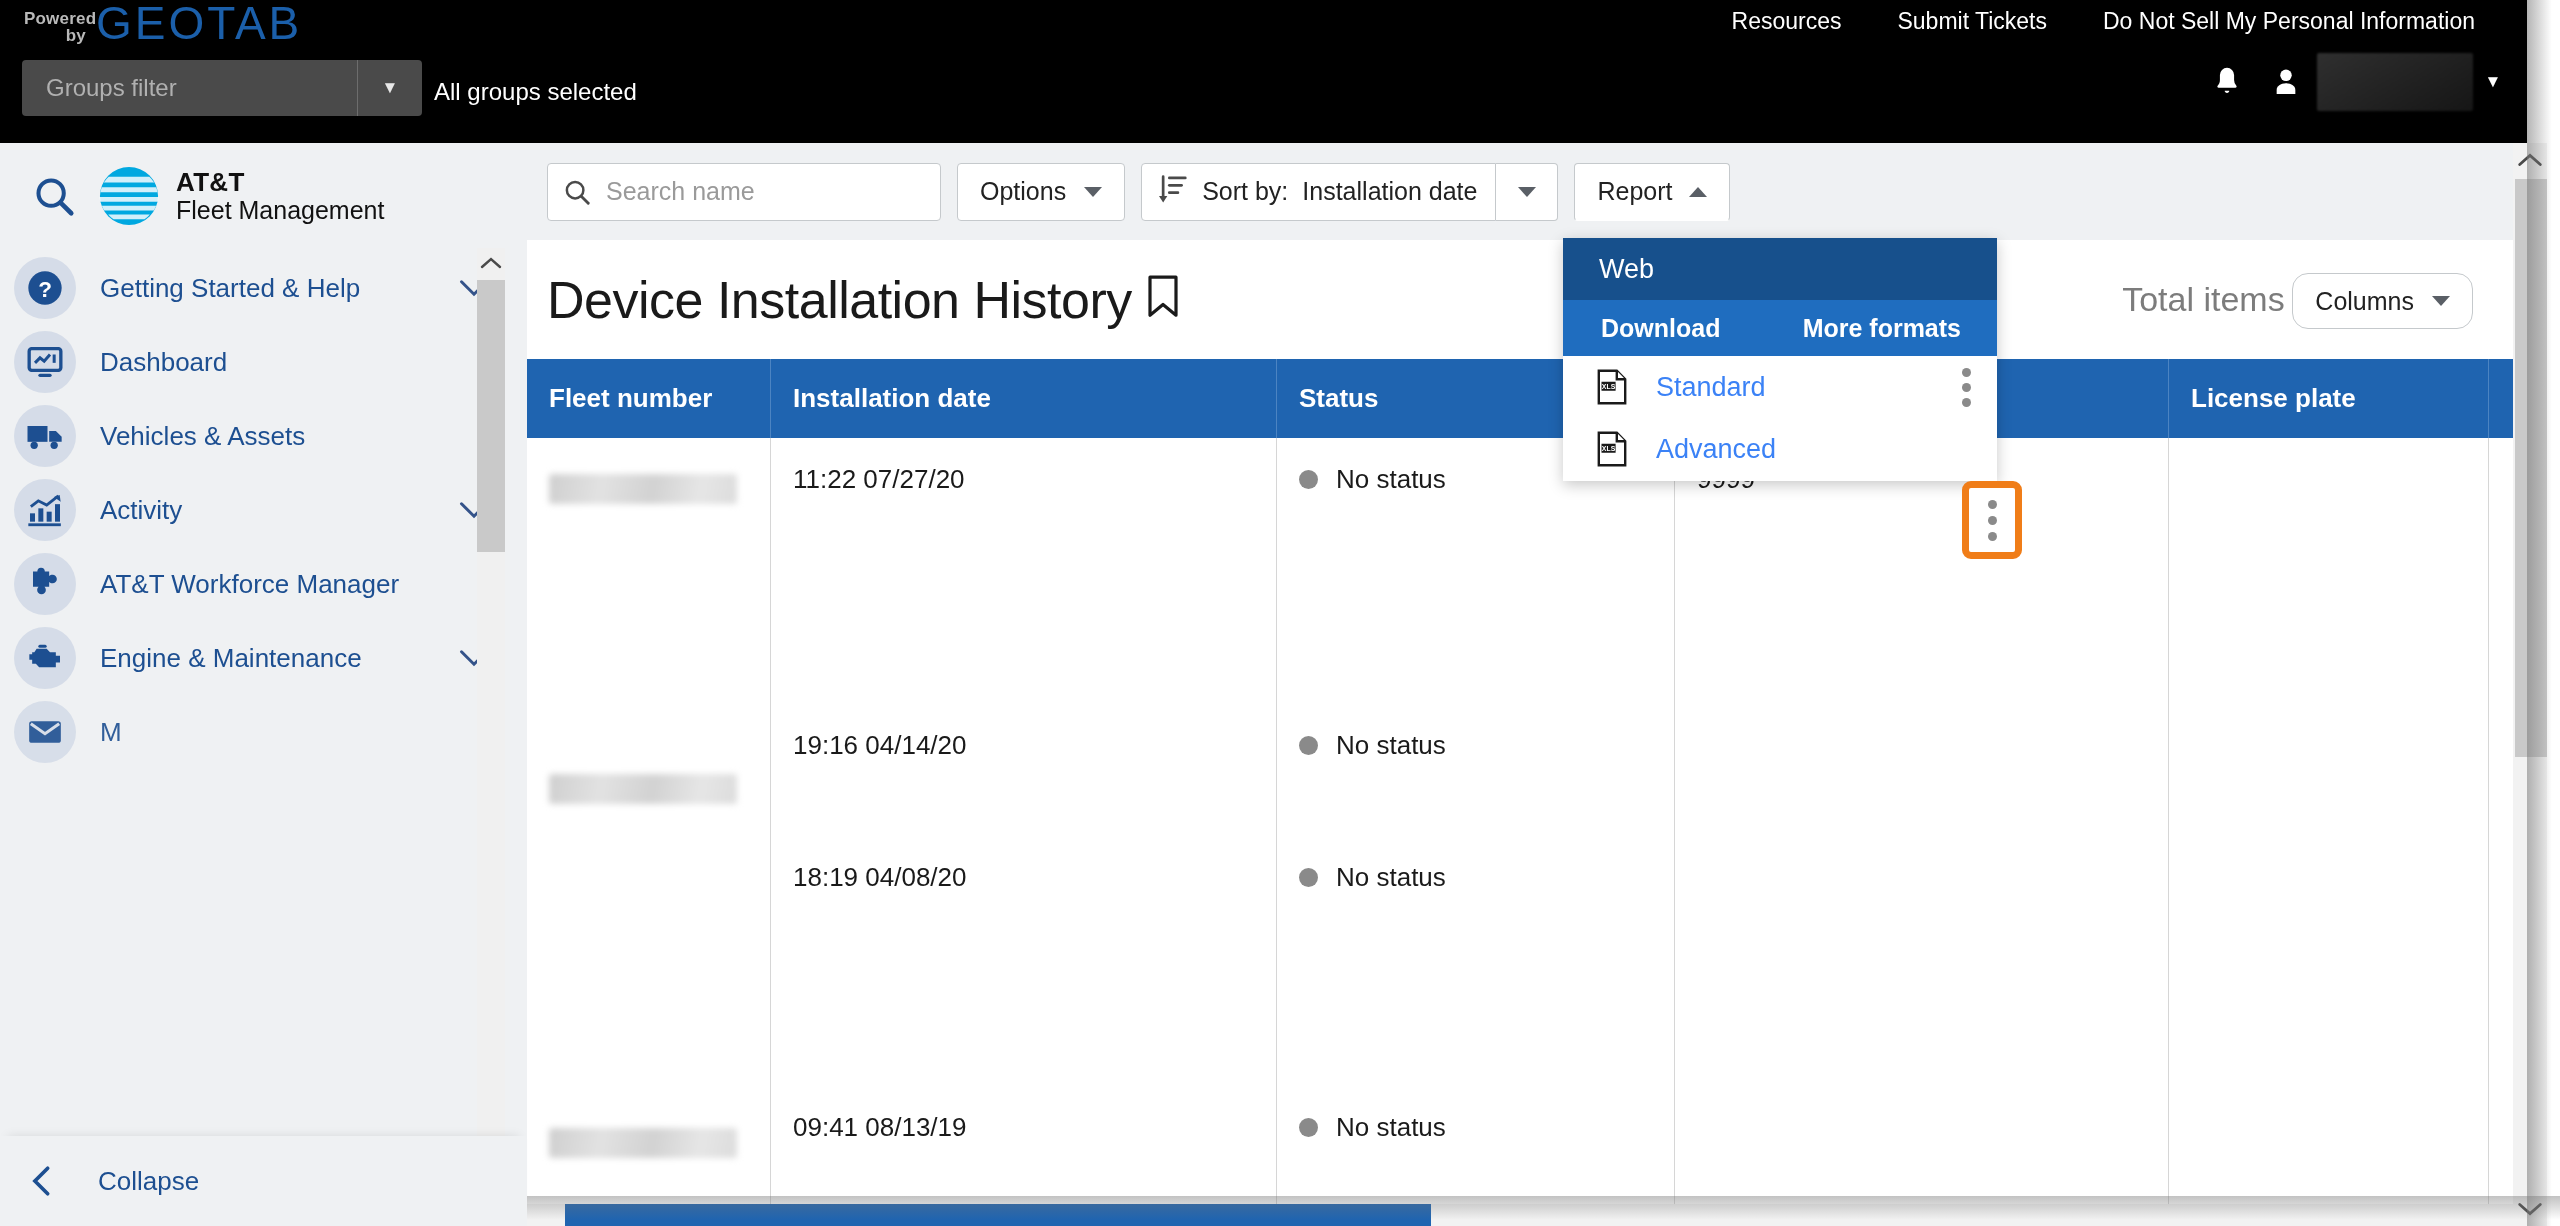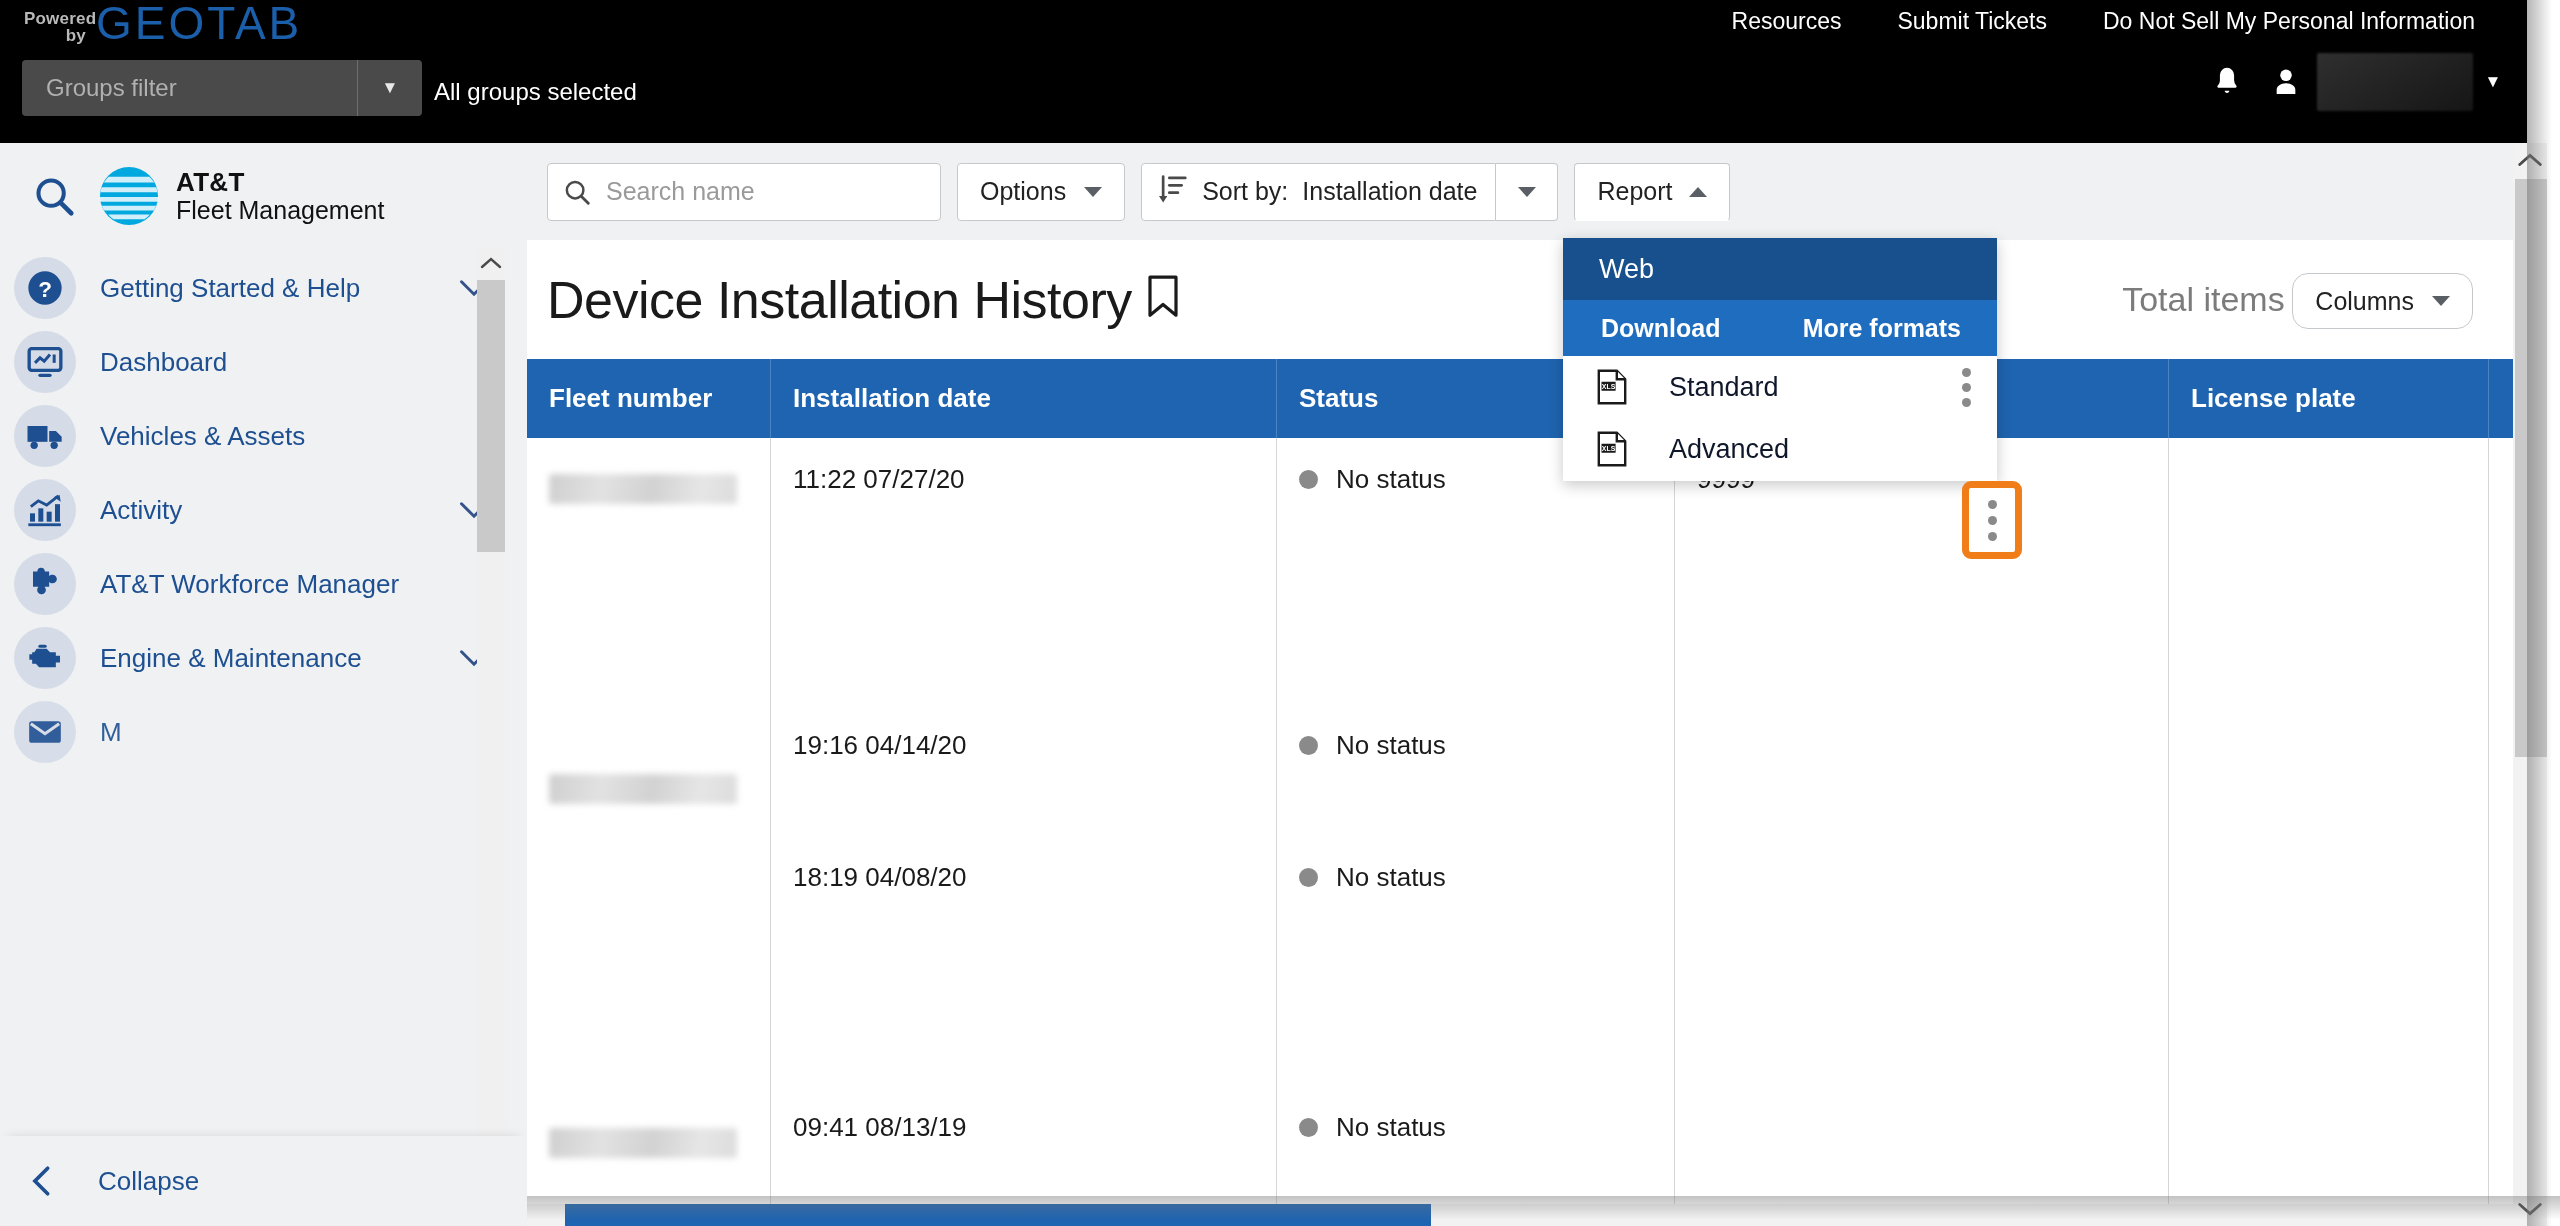--- a/index.html
+++ b/index.html
@@ -281,21 +281,21 @@
     display: flex; align-items: center;
     color: #ffffff; font-size: 25px; font-weight: 700;
   }
   .rm-dl-label { padding-left: 38px; }
   .rm-more { margin-left: auto; padding-right: 36px; }
   .rm-item {
     height: 62px; display: flex; align-items: center;
     padding-left: 34px; background: #ffffff;
   }
   .rm-ico { width: 40px; display: flex; align-items: center; }
-  .rm-label { margin-left: 32px; font-size: 27px; color: #0f172a; }
+  .rm-label { margin-left: 19px; font-size: 27px; color: #3b82f6; }
   .rm-kebab {
     margin-left: auto; margin-right: 24px;
     width: 14px; display: flex; flex-direction: column;
     align-items: center; gap: 6px;
   }
   .kdot { width: 9px; height: 9px; border-radius: 50%; background: #8a8a8a; }
 
   .kebab-highlight {
     position: absolute; left: 1962px; top: 481px;
     width: 60px; height: 78px;

